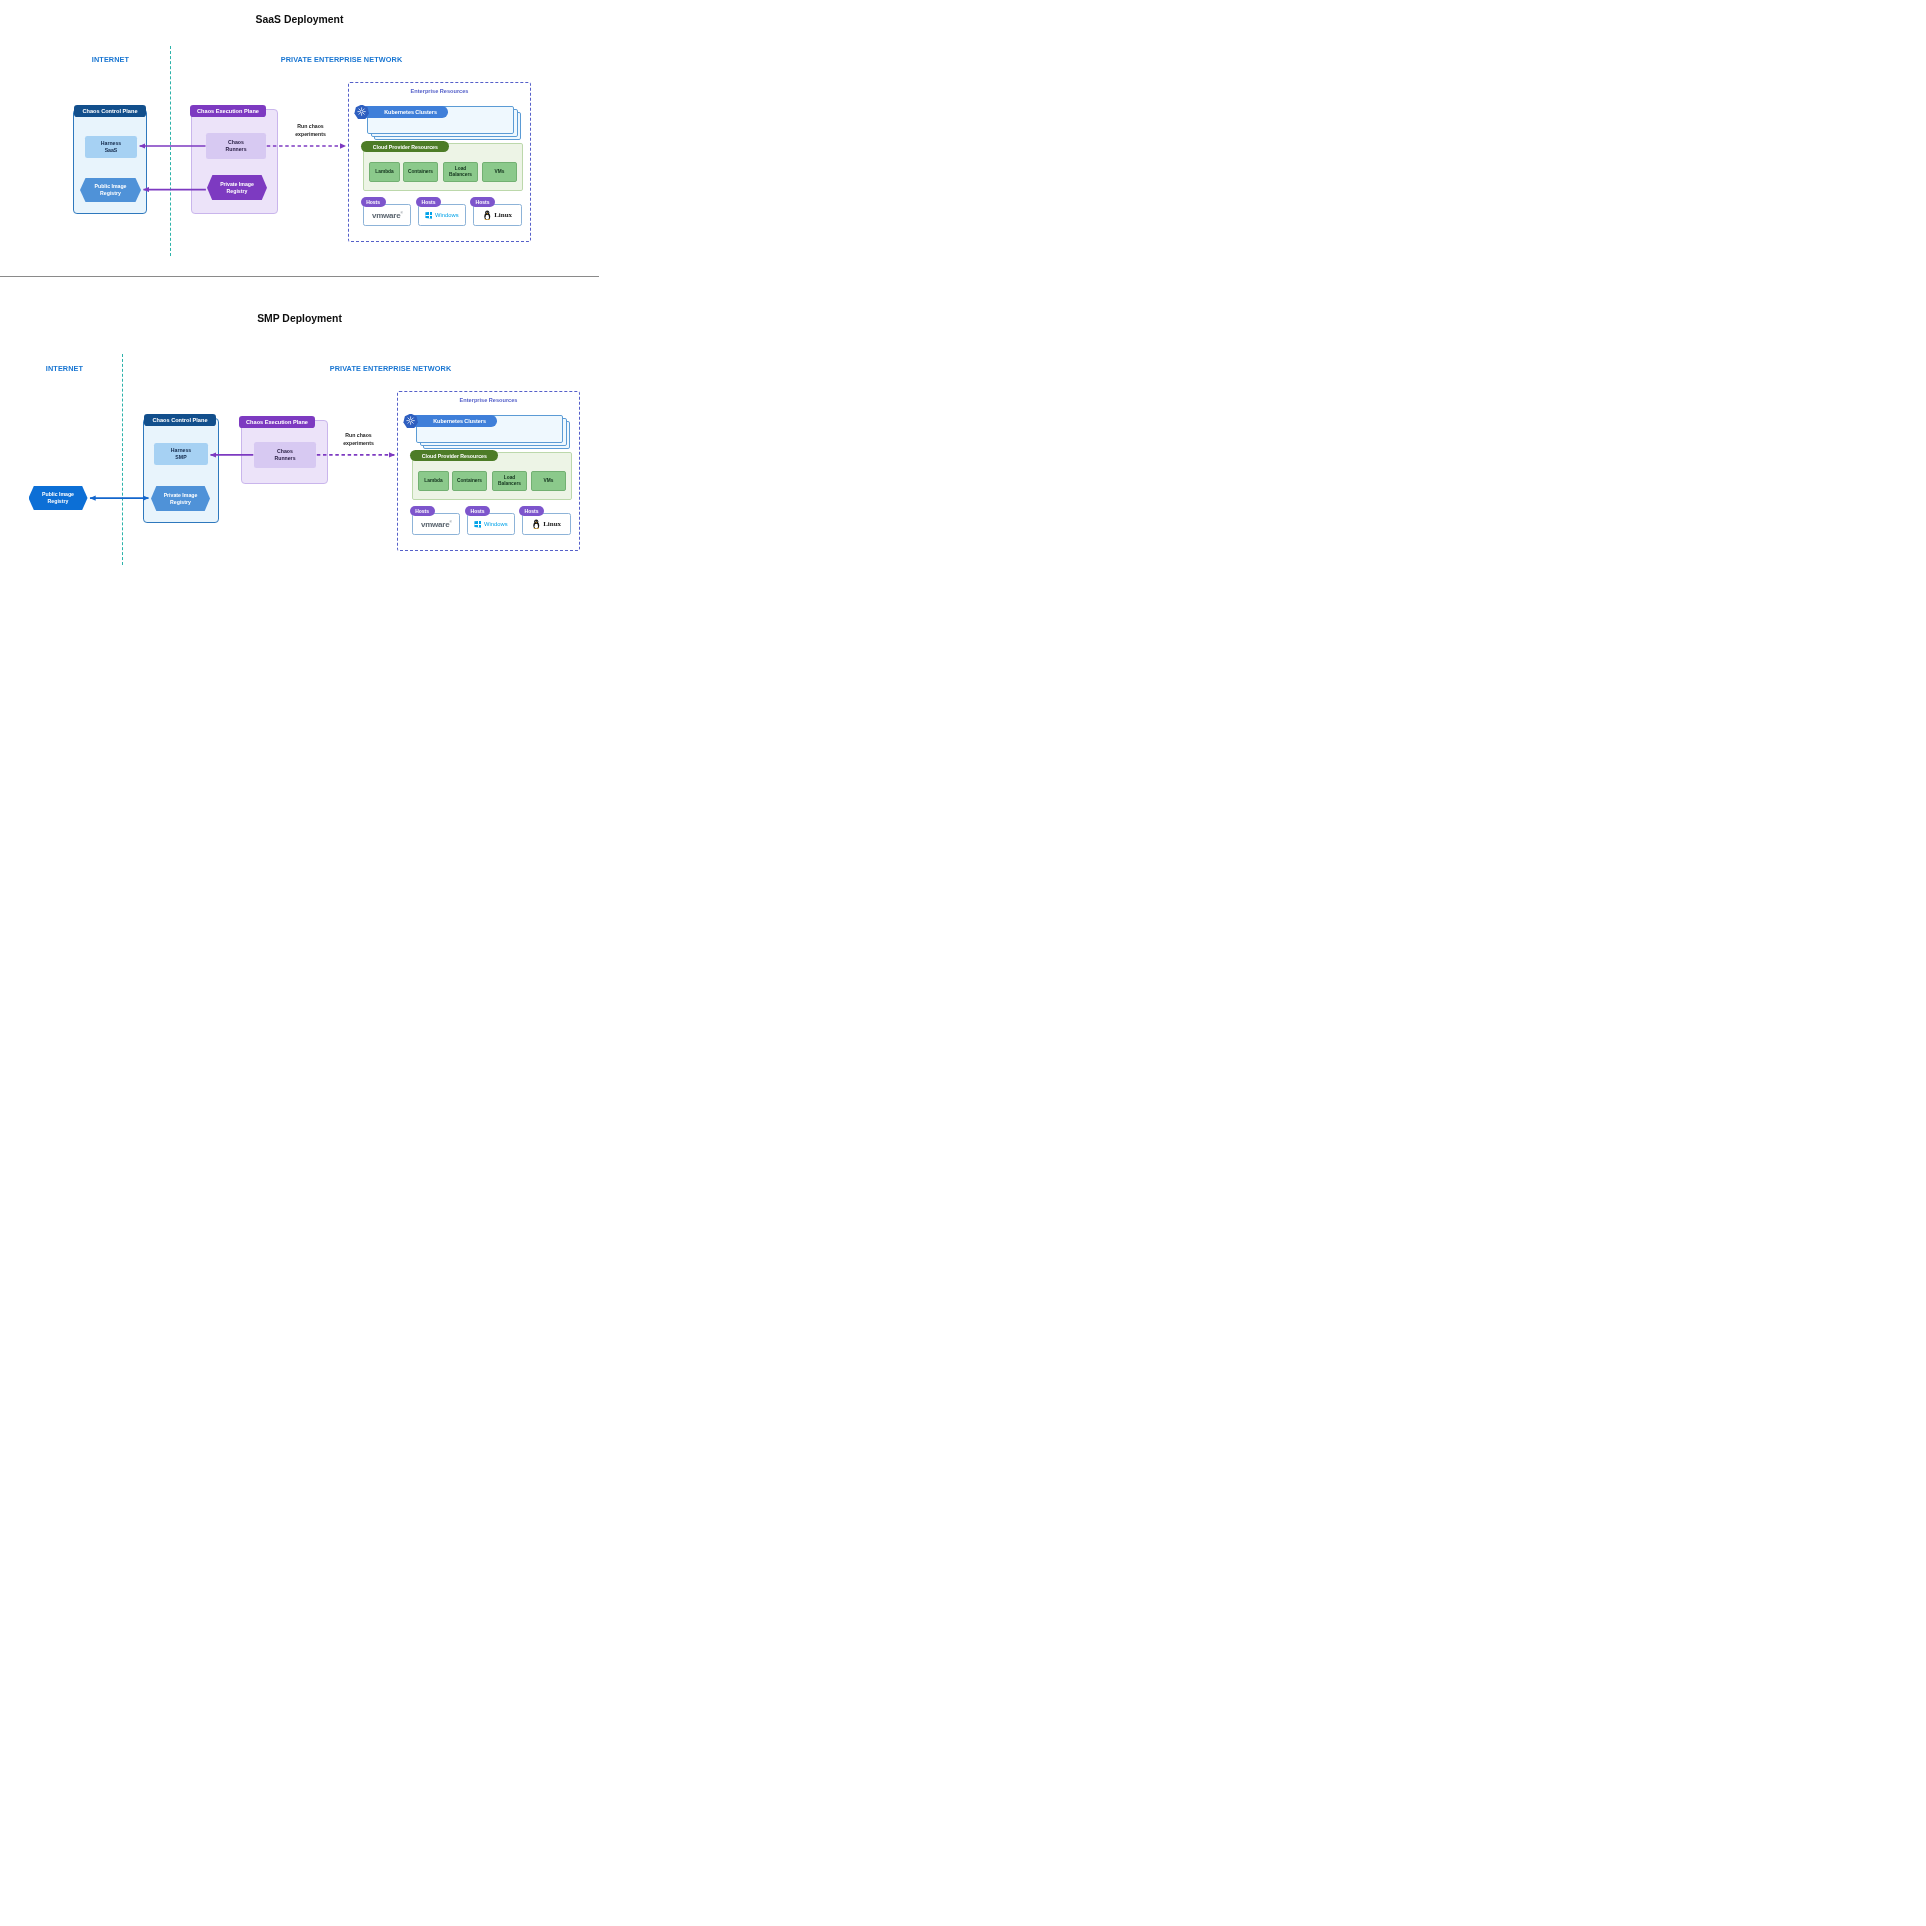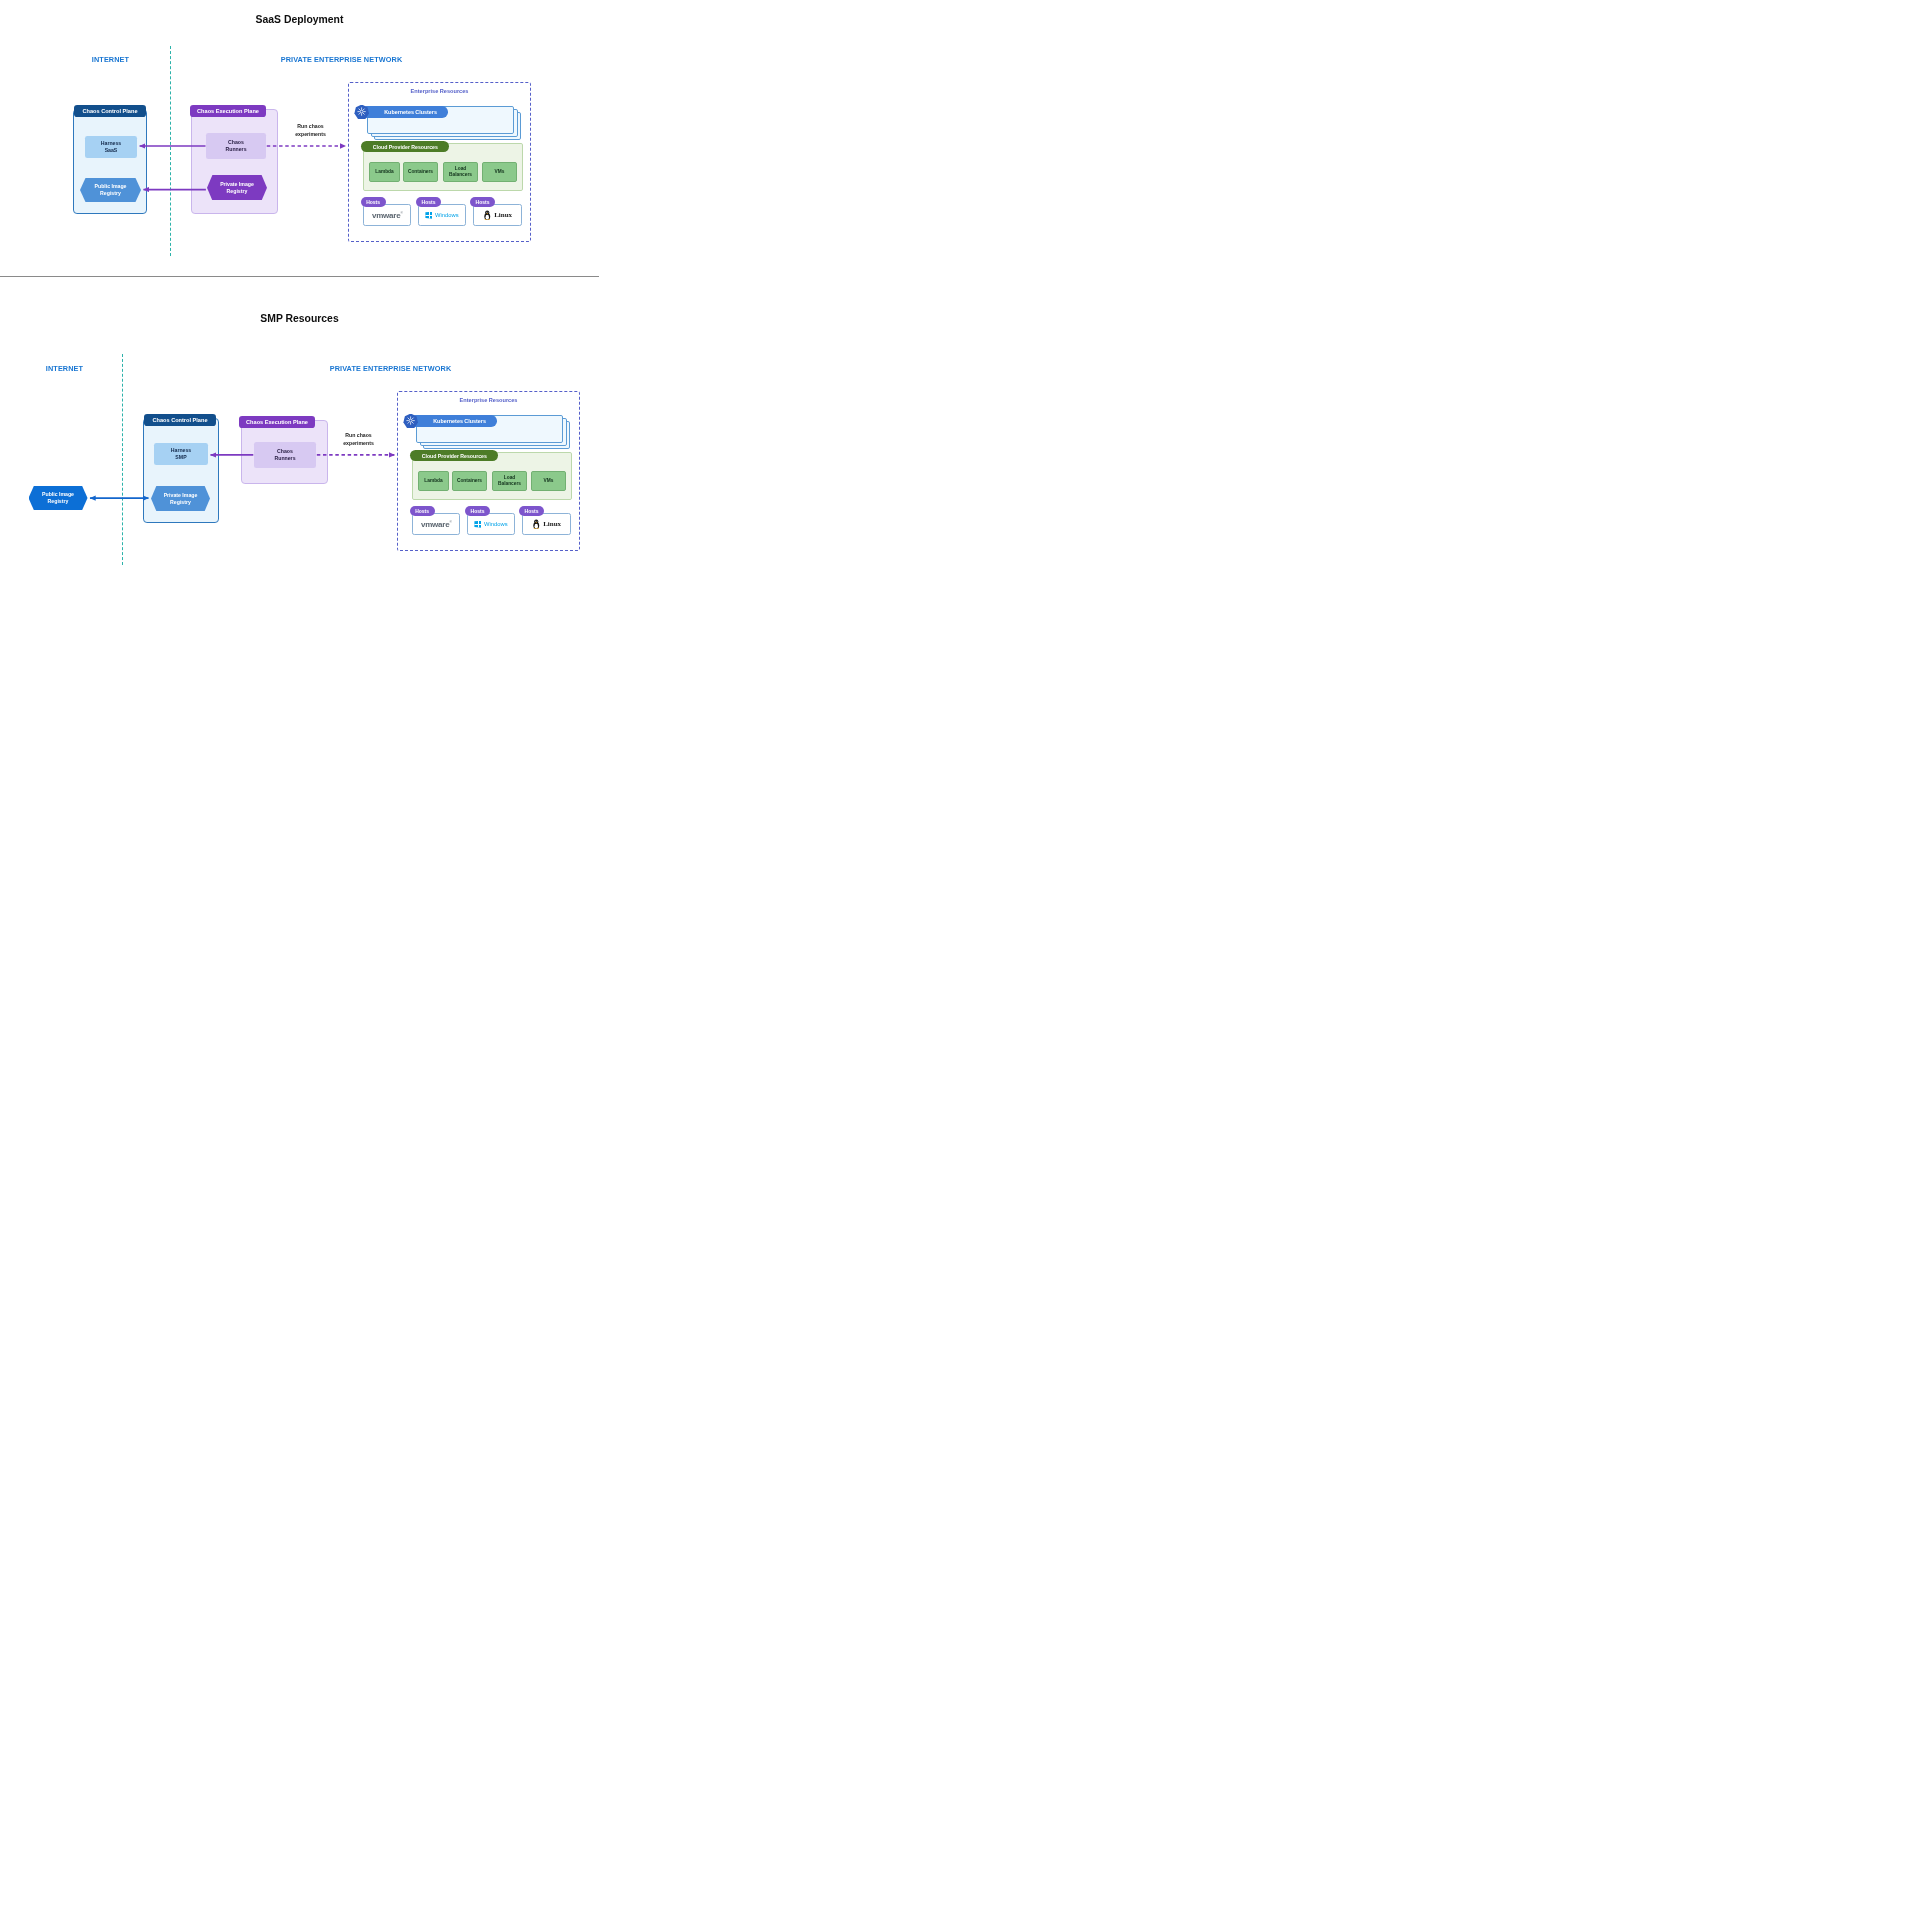--- a/index.html
+++ b/index.html
@@ -123,21 +123,21 @@
           </svg>
         <span class="linword">Linux</span>
       </div>
       <div class="hostpill" style="left:121px;top:114px;width:25px;height:10.4px;">Hosts</div>
     </div>
   </div>
 
   <div class="abs hr" style="left:0;top:276px;"></div>
 
   <div>
-    <div class="abs title" style="left:0;width:100%;top:313px;">SMP Resources</div>
+    <div class="abs title" style="left:0;width:100%;top:313px;">SMP Deployment</div>
     <div class="abs zone" style="left:26px;top:364px;width:77px;">INTERNET</div>
     <div class="abs zone" style="left:294px;top:364px;width:193px;">PRIVATE ENTERPRISE NETWORK</div>
     <div class="abs dashv" style="left:122px;top:354px;height:211px;"></div>
 
     <div class="hex hex-bright" style="left:28.5px;top:486px;width:59px;height:24px;">Public Image
 Registry</div>
 
     <div class="abs plane cp-box" style="left:143px;top:418px;width:76px;height:105px;"></div>
     <div class="pill cp-pill" style="left:144px;top:414px;width:72px;height:11.6px;">Chaos Control Plane</div>
     <div class="inner-box harness" style="left:154px;top:443px;width:54px;height:22.3px;">Harness

